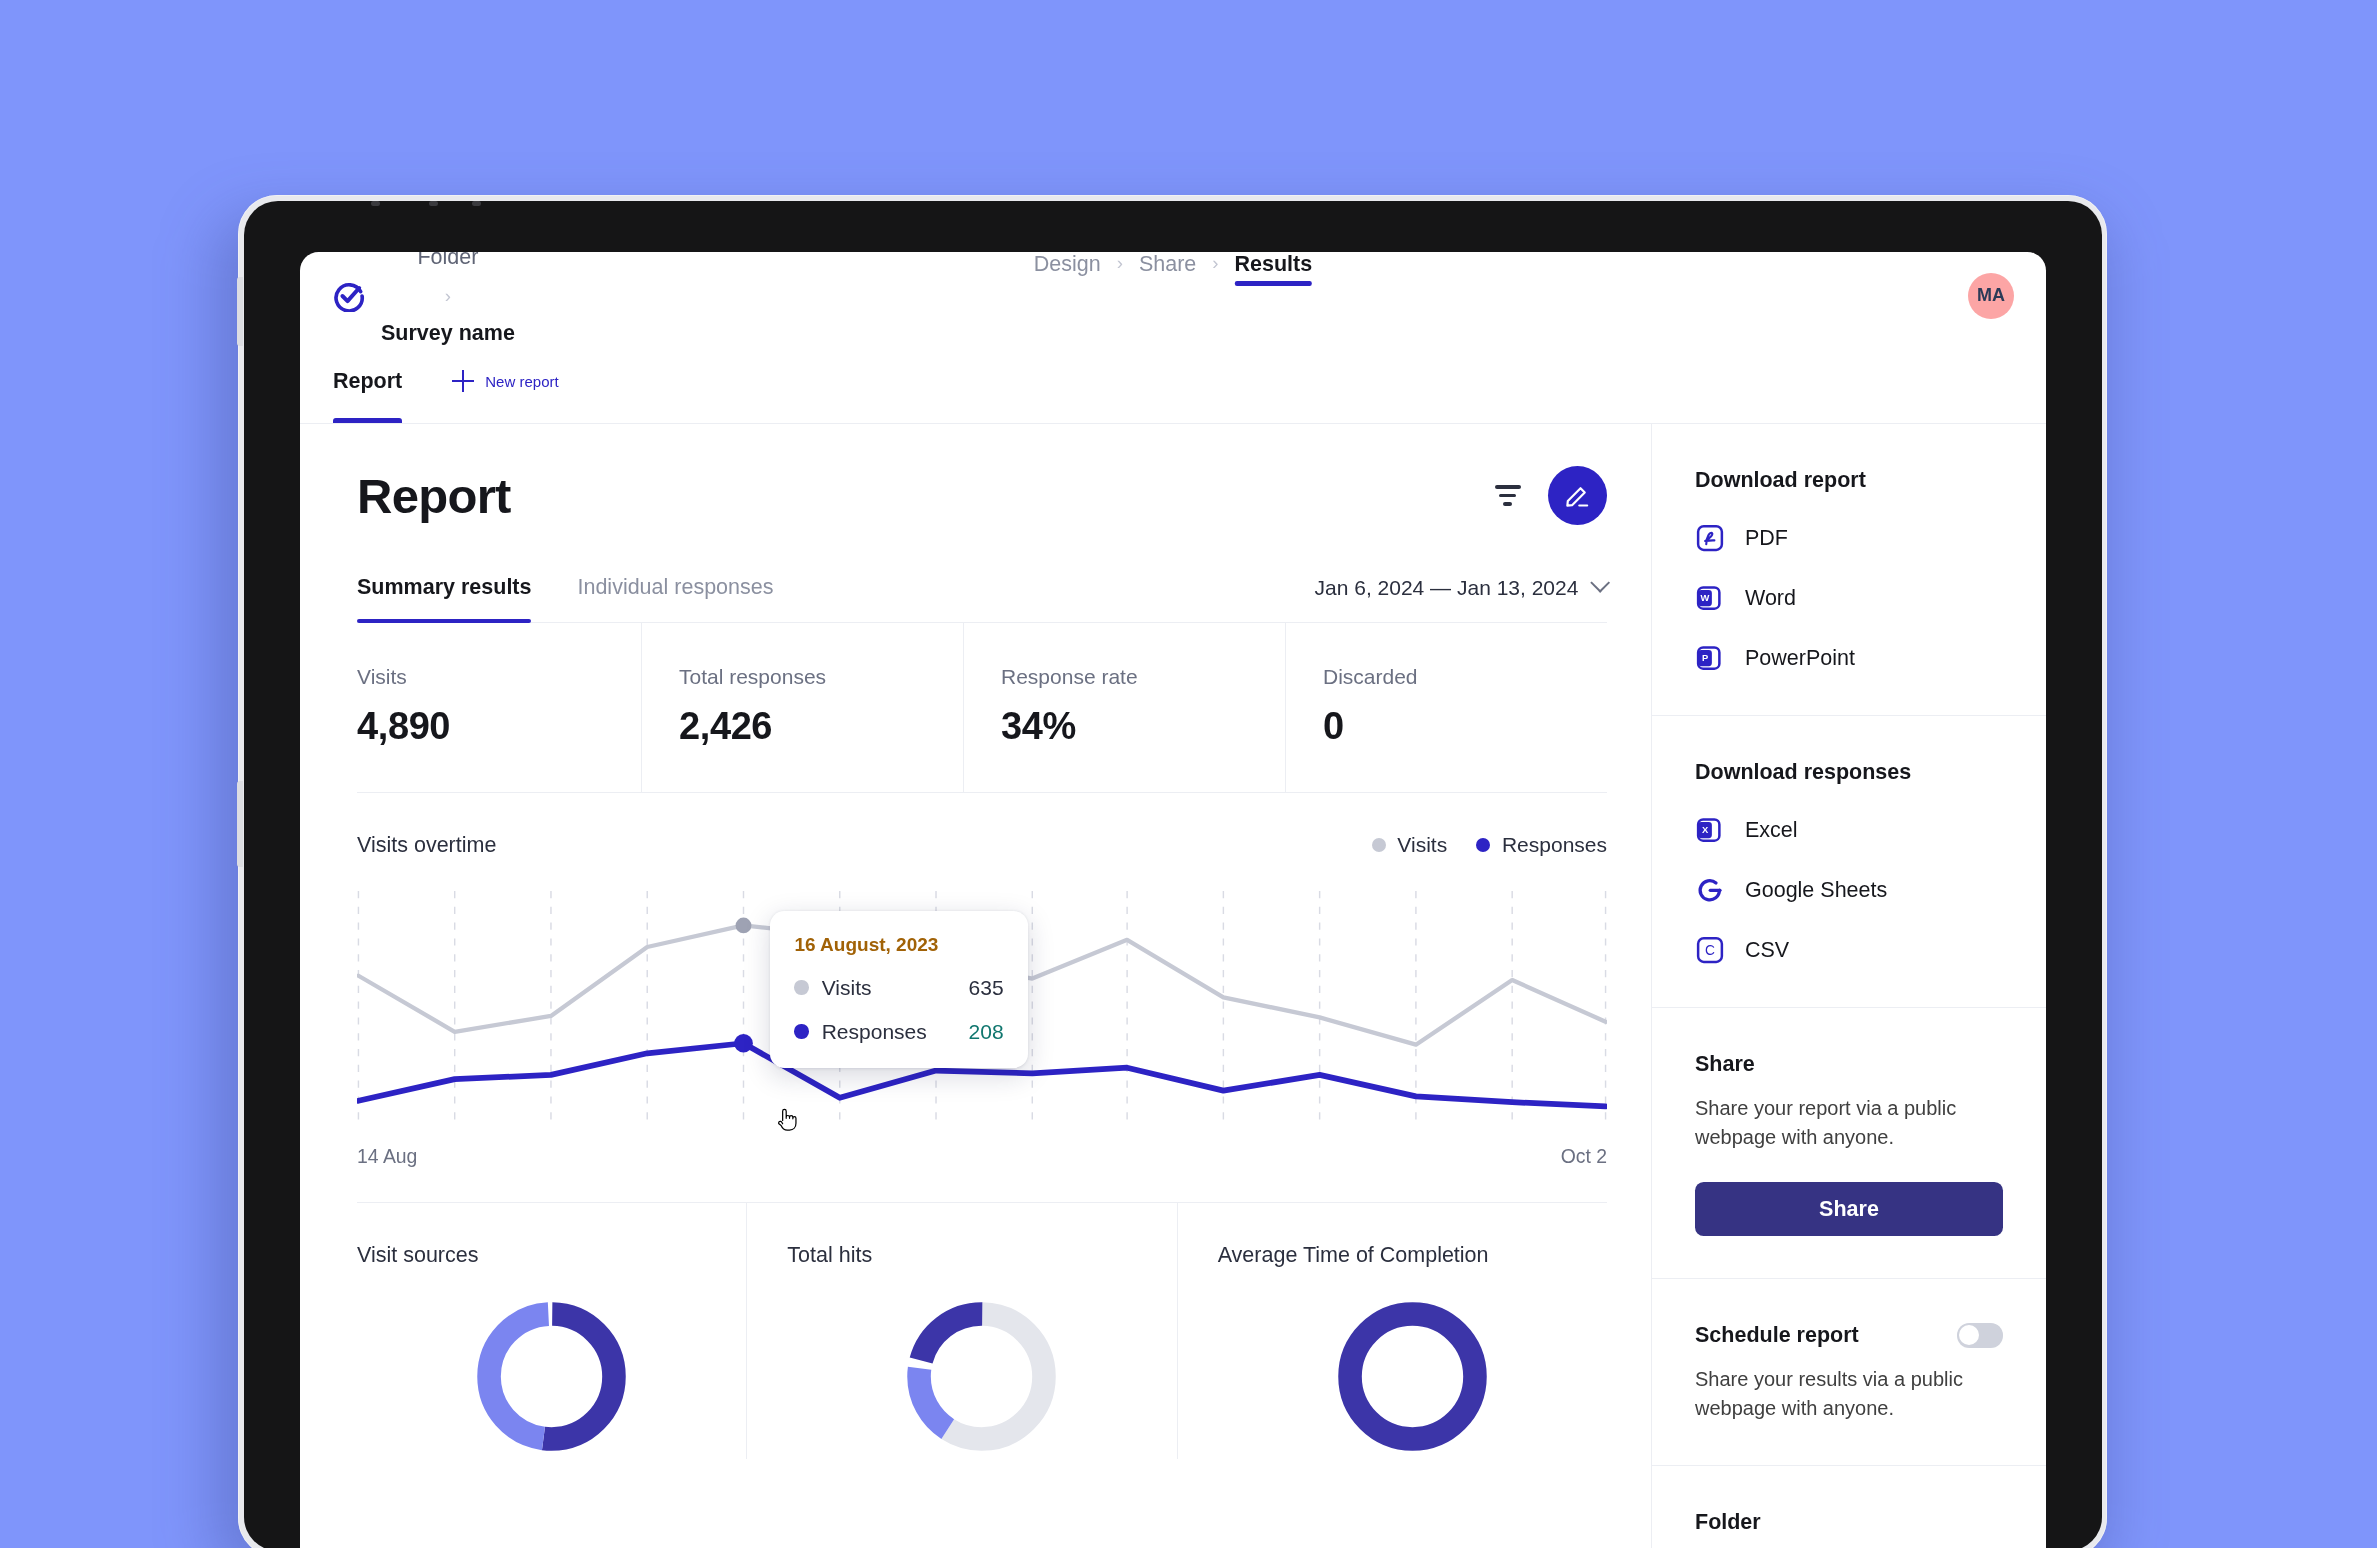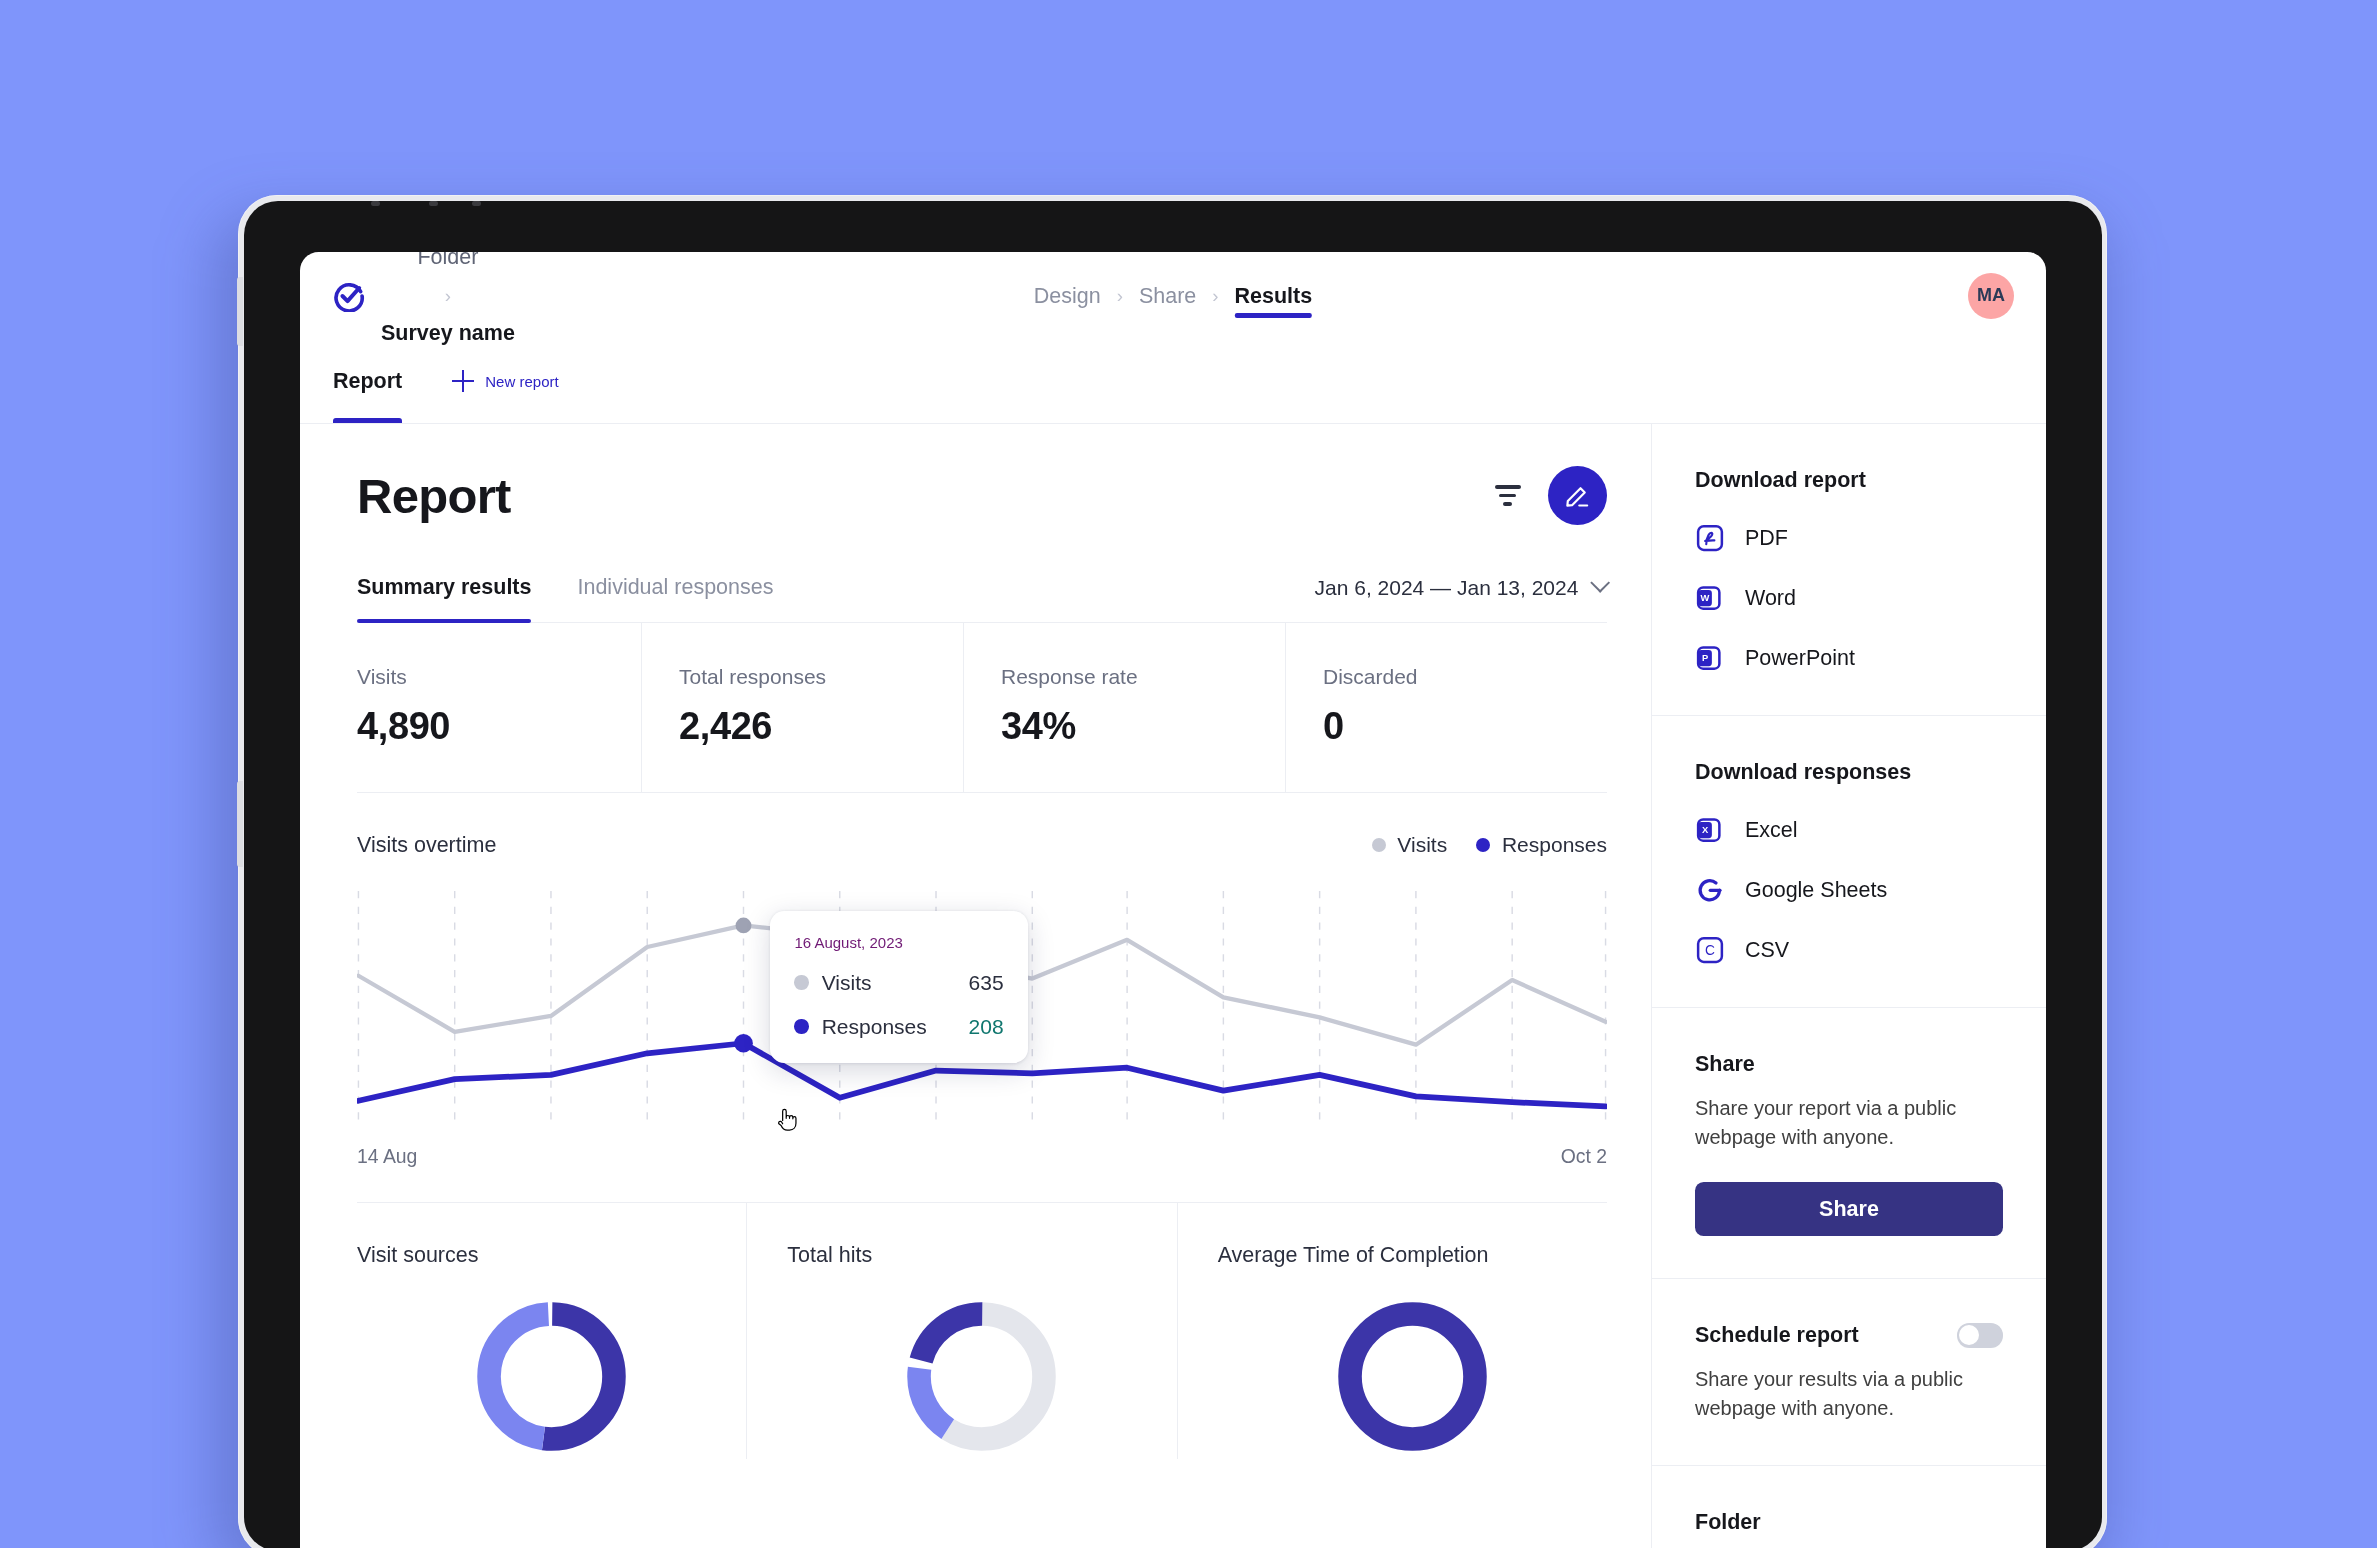--- a/index.html
+++ b/index.html
@@ -65,21 +65,21 @@
     position: relative;
   }
   #brand-logo { width: 32px; height: 32px; flex: 0 0 auto; }
   .breadcrumb { display: flex; align-items: center; gap: 14.3px; margin-left: 16px; flex-direction: column; }
   .bc-folder { font-size: 21.5px; color: #5f6475; }
   .bc-sep { color: #c3c6d2; font-size: 18.6px; }
   .bc-current { font-size: 21.5px; font-weight: 700; color: #16171c; }
 
   #step-nav {
     position: absolute; left: 50%; transform: translateX(-50%);
-    display: flex; align-items: flex-end; gap: 16px; height: 87px;
+    display: flex; align-items: flex-start; gap: 16px; height: 87px;
   }
   .step { font-size: 21.5px; color: #8b90a0; padding-bottom: 30px; position: relative; }
   .step.active { color: #16171c; font-weight: 700; }
   .step.active::after {
     content: ""; position: absolute; left: 0; right: 0; bottom: 21.5px;
     height: 4.3px; background: #2d23c4; border-radius: 2.2px;
   }
   .step-sep { color: #c3c6d2; font-size: 18.6px; padding-bottom: 32px; }
 
   #avatar {
@@ -181,21 +181,21 @@
 
   
   #chart-tooltip {
     position: absolute; left: 413px; top: 20px;
     width: 258px;
     background: #fff; border-radius: 14.3px;
     box-shadow: 0 7.2px 27px rgba(25,30,70,0.17), 0 0.7px 2.9px rgba(25,30,70,0.10);
     padding: 23px 24.4px 24.4px 24.4px;
     z-index: 5;
   }
-  #tt-date { font-size: 15px; font-weight: 400; color: #701a75; }
+  #tt-date { font-size: 19px; font-weight: 700; color: #a16207; }
   .tt-row { display: flex; align-items: center; margin-top: 20px; font-size: 21px; }
   .tt-row .dot { width: 14.3px; height: 14.3px; border-radius: 50%; margin-right: 13px; }
   .tt-name { color: #2b2f3e; }
   .tt-val { margin-left: auto; }
   #cursor-hand { position: absolute; left: 776px; top: 1106px; width: 24.4px; height: 29px; z-index: 6; }
 
   
   #donut-row { display: flex; border-top: 1.4px solid #eceef3; margin-top: 34px; }
   .donut-cell { flex: 1; padding: 40px 0 0 0; position: relative; }
   .donut-cell + .donut-cell { border-left: 1.4px solid #eceef3; padding-left: 40px; }

